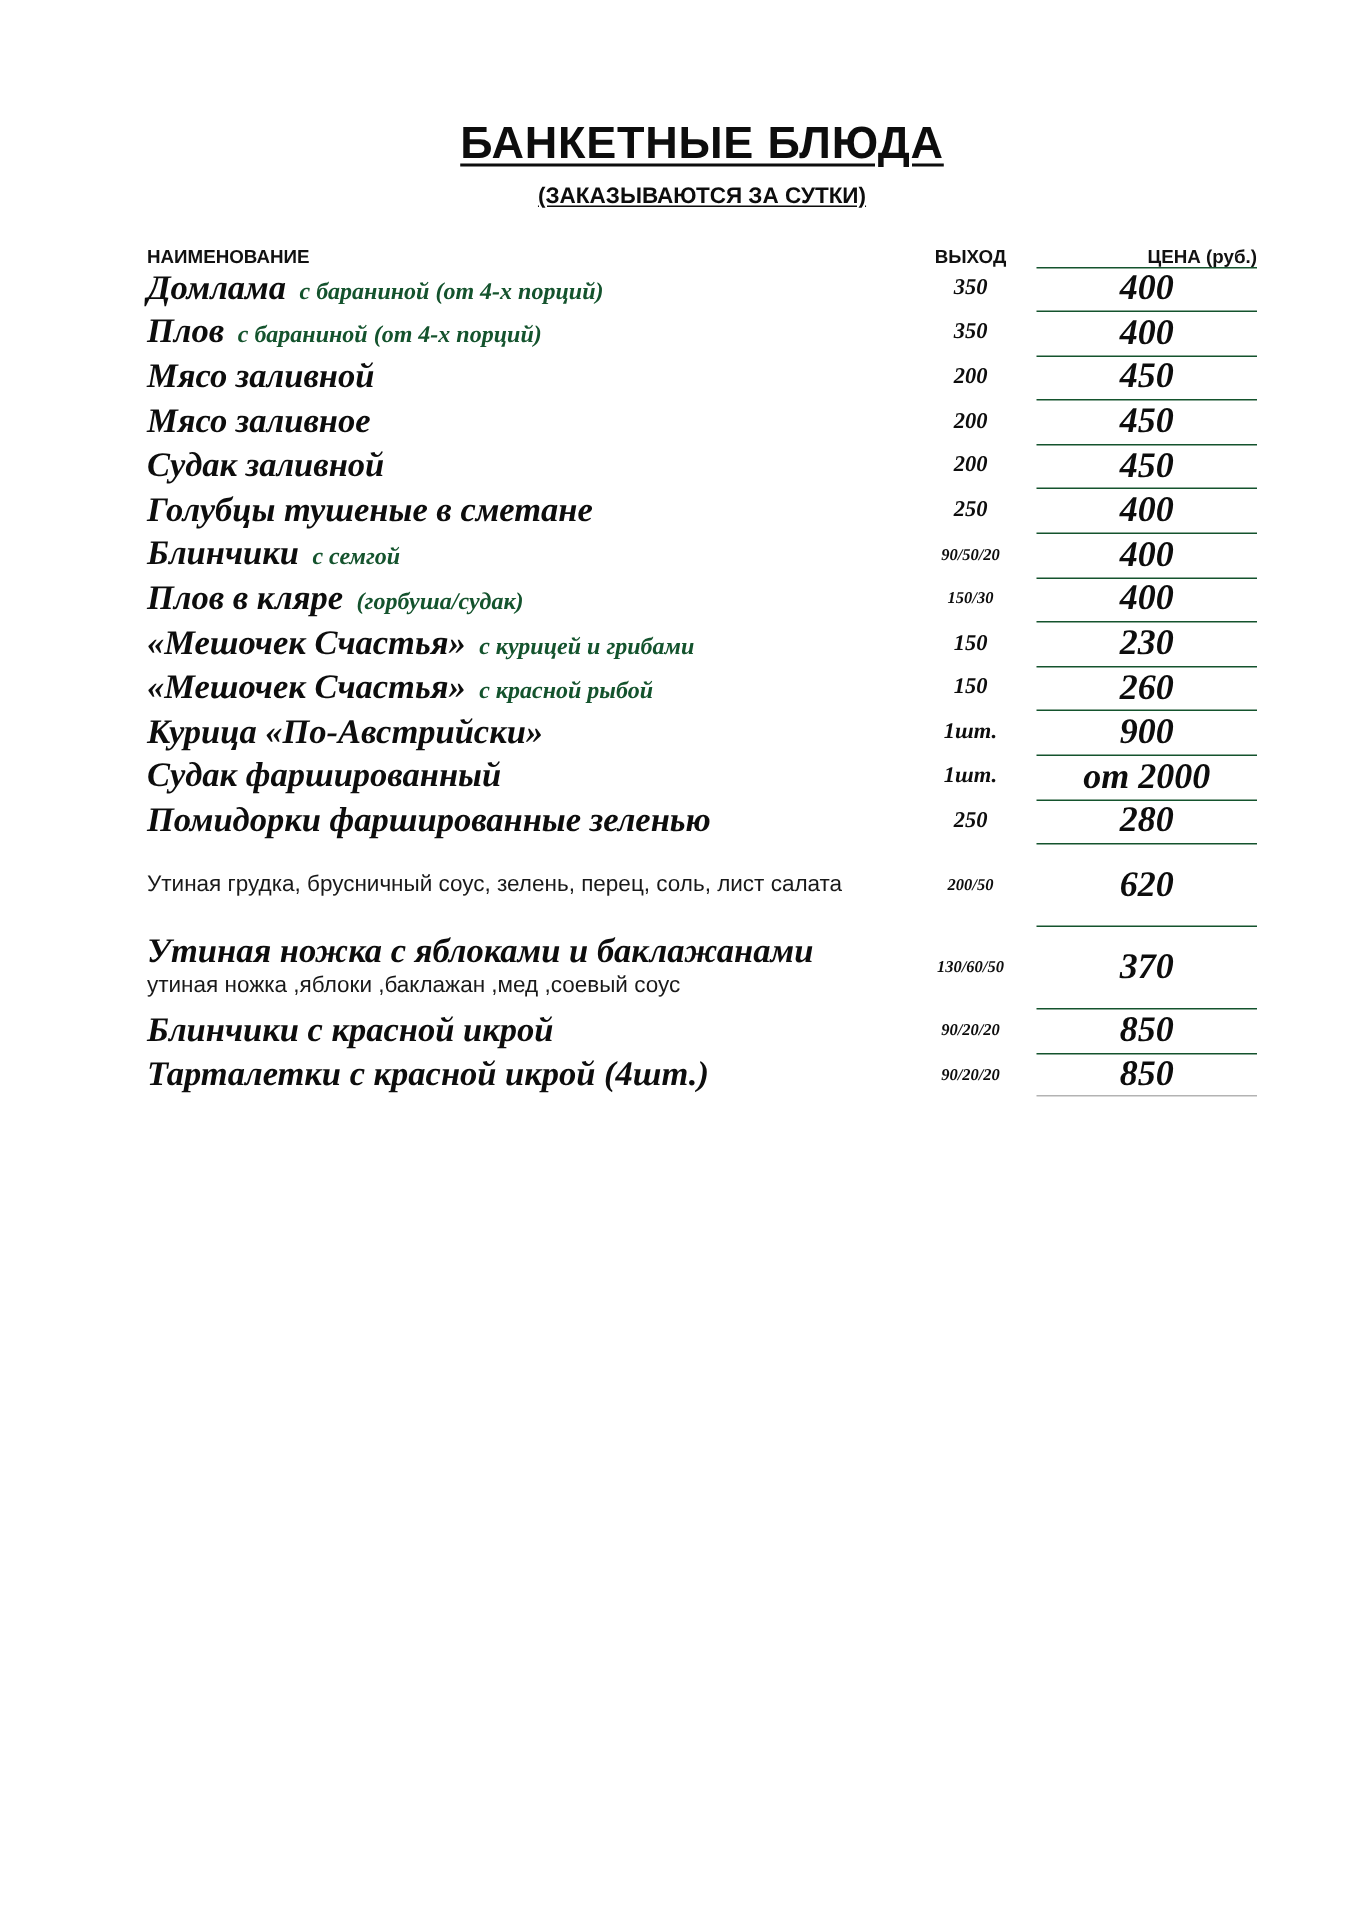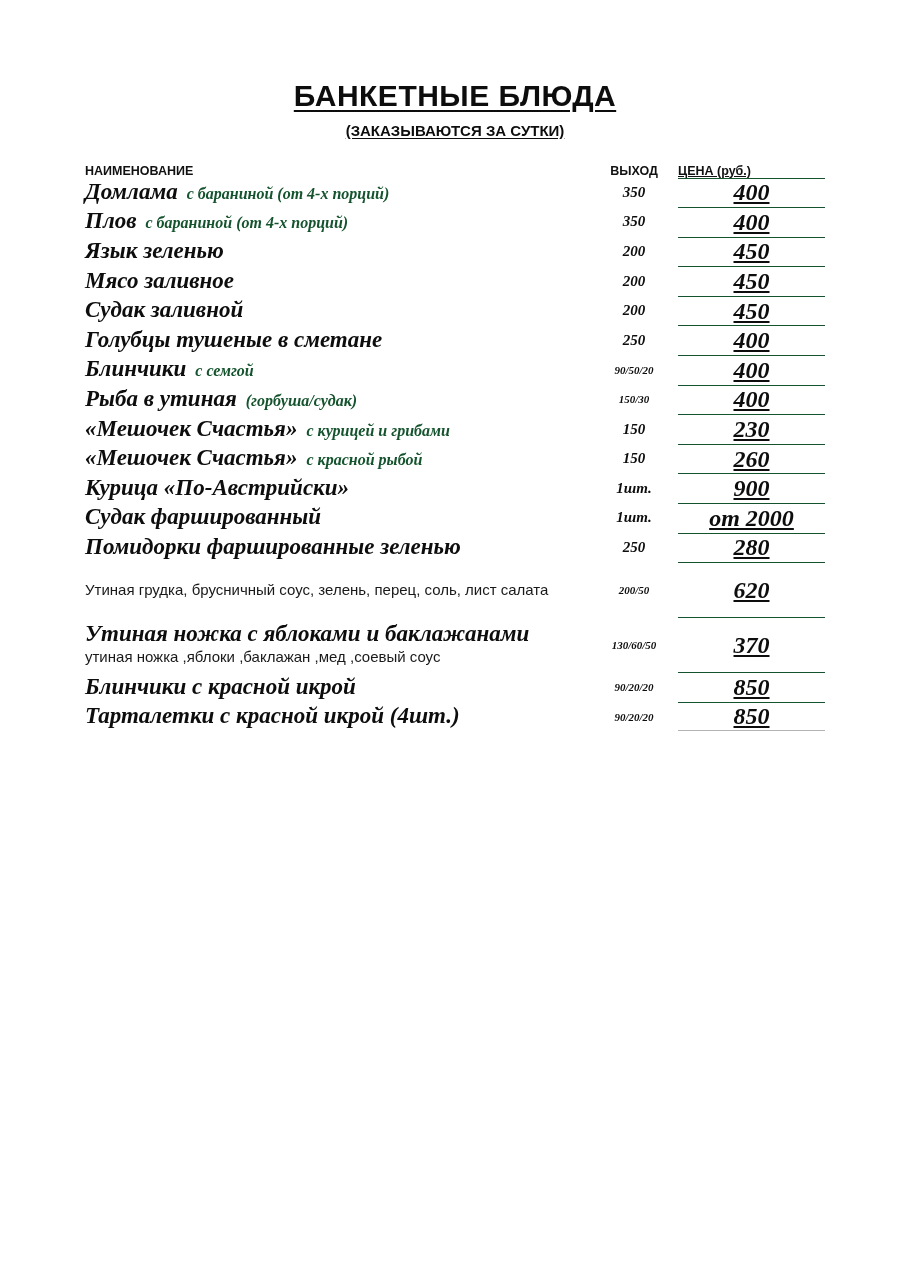--- a/index.html
+++ b/index.html
@@ -7,21 +7,21 @@
     position: relative;
     width: 905px;
     height: 1280px;
     background: #ffffff;
     overflow: hidden;
     color: #0f0f0f;
     font-family: "Liberation Sans", sans-serif;
   }
   .content {
     position: absolute;
-    left: 85px;
+    left: 98px;
     top: 80px;
     width: 740px;
   }
   .title {
     margin: 0;
     text-align: center;
     font-family: "Liberation Sans", sans-serif;
     font-size: 30px;
     font-weight: bold;
     letter-spacing: 0.5px;
@@ -51,22 +51,21 @@
     font-weight: bold;
     color: #111111;
   }
   .name-cell  { flex: 1 1 auto; min-width: 0; }
   .portion-cell {
     flex: 0 0 88px;
     text-align: center;
   }
   .price-cell {
     flex: 0 0 147px;
-    text-align: left;
-    text-decoration: underline;
+    text-align: right;
   }
   .rows { }
   .row {
     display: flex;
     align-items: stretch;
     min-height: 29.6px;
   }
   .row.tall { min-height: 55px; }
   .row .name-cell {
     display: flex;
@@ -158,21 +157,21 @@
       </div>
 
     </div>
     <div class="portion-cell">350</div>
     <div class="price-cell">400</div>
   </div>
 
   <div class="row">
     <div class="name-cell">
       <div class="nameline">
-        <span class="dish-name">Язык зеленью</span>
+        <span class="dish-name">Мясо заливной</span>
       </div>
 
     </div>
     <div class="portion-cell">200</div>
     <div class="price-cell">450</div>
   </div>
 
   <div class="row">
     <div class="name-cell">
       <div class="nameline">
@@ -213,21 +212,21 @@
       </div>
 
     </div>
     <div class="portion-cell small">90/50/20</div>
     <div class="price-cell">400</div>
   </div>
 
   <div class="row">
     <div class="name-cell">
       <div class="nameline">
-        <span class="dish-name">Рыба в утиная</span><span class="dish-mod">(горбуша/судак)</span>
+        <span class="dish-name">Плов в кляре</span><span class="dish-mod">(горбуша/судак)</span>
       </div>
 
     </div>
     <div class="portion-cell small">150/30</div>
     <div class="price-cell">400</div>
   </div>
 
   <div class="row">
     <div class="name-cell">
       <div class="nameline">

